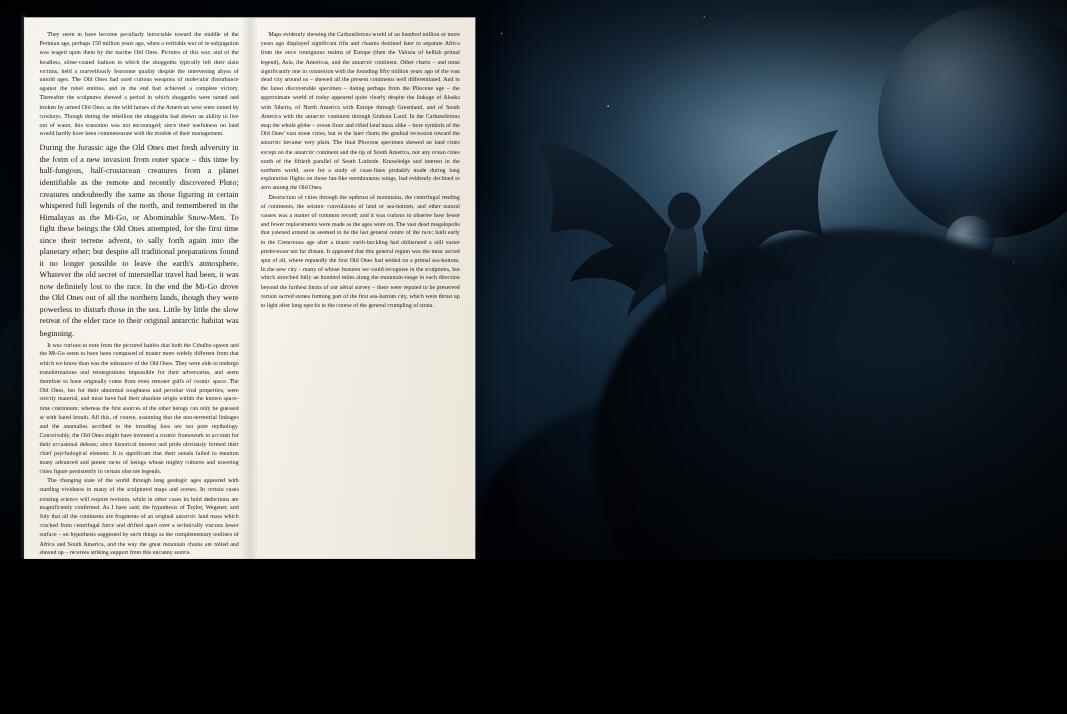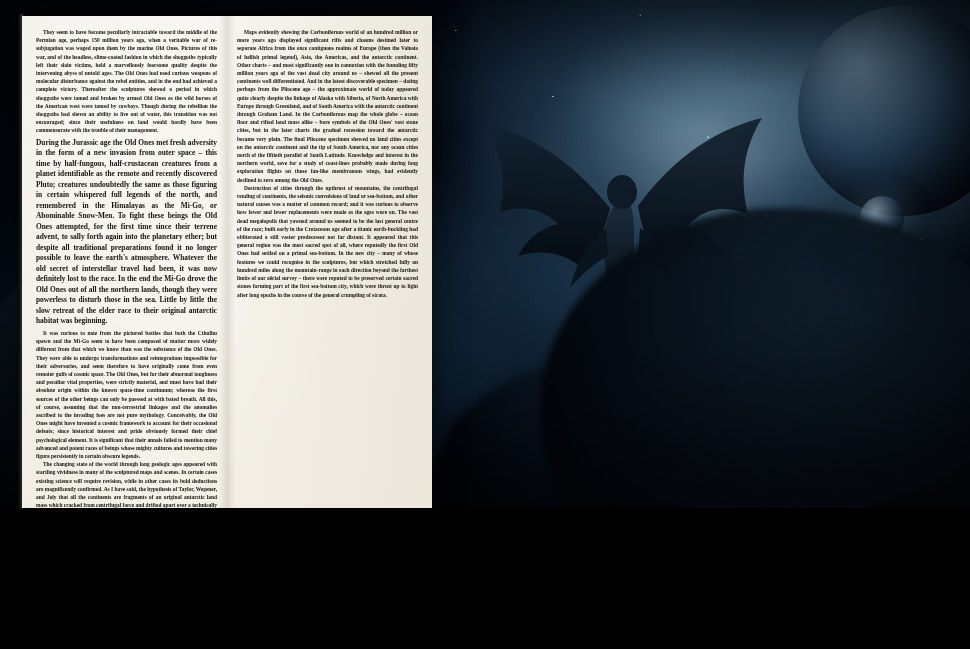--- a/index.html
+++ b/index.html
@@ -13,21 +13,20 @@
     overflow: hidden;
     font-family: "Liberation Serif", serif;
   }
 
   #spread {
     position: relative;
     width: 970px;
     height: 508px;
     overflow: hidden;
     background: #4c1d95;
-    font-weight: bold;
   }
 
   
   .art {
     position: absolute;
     inset: 0;
     overflow: hidden;
   }
   .sky {
     position: absolute;

